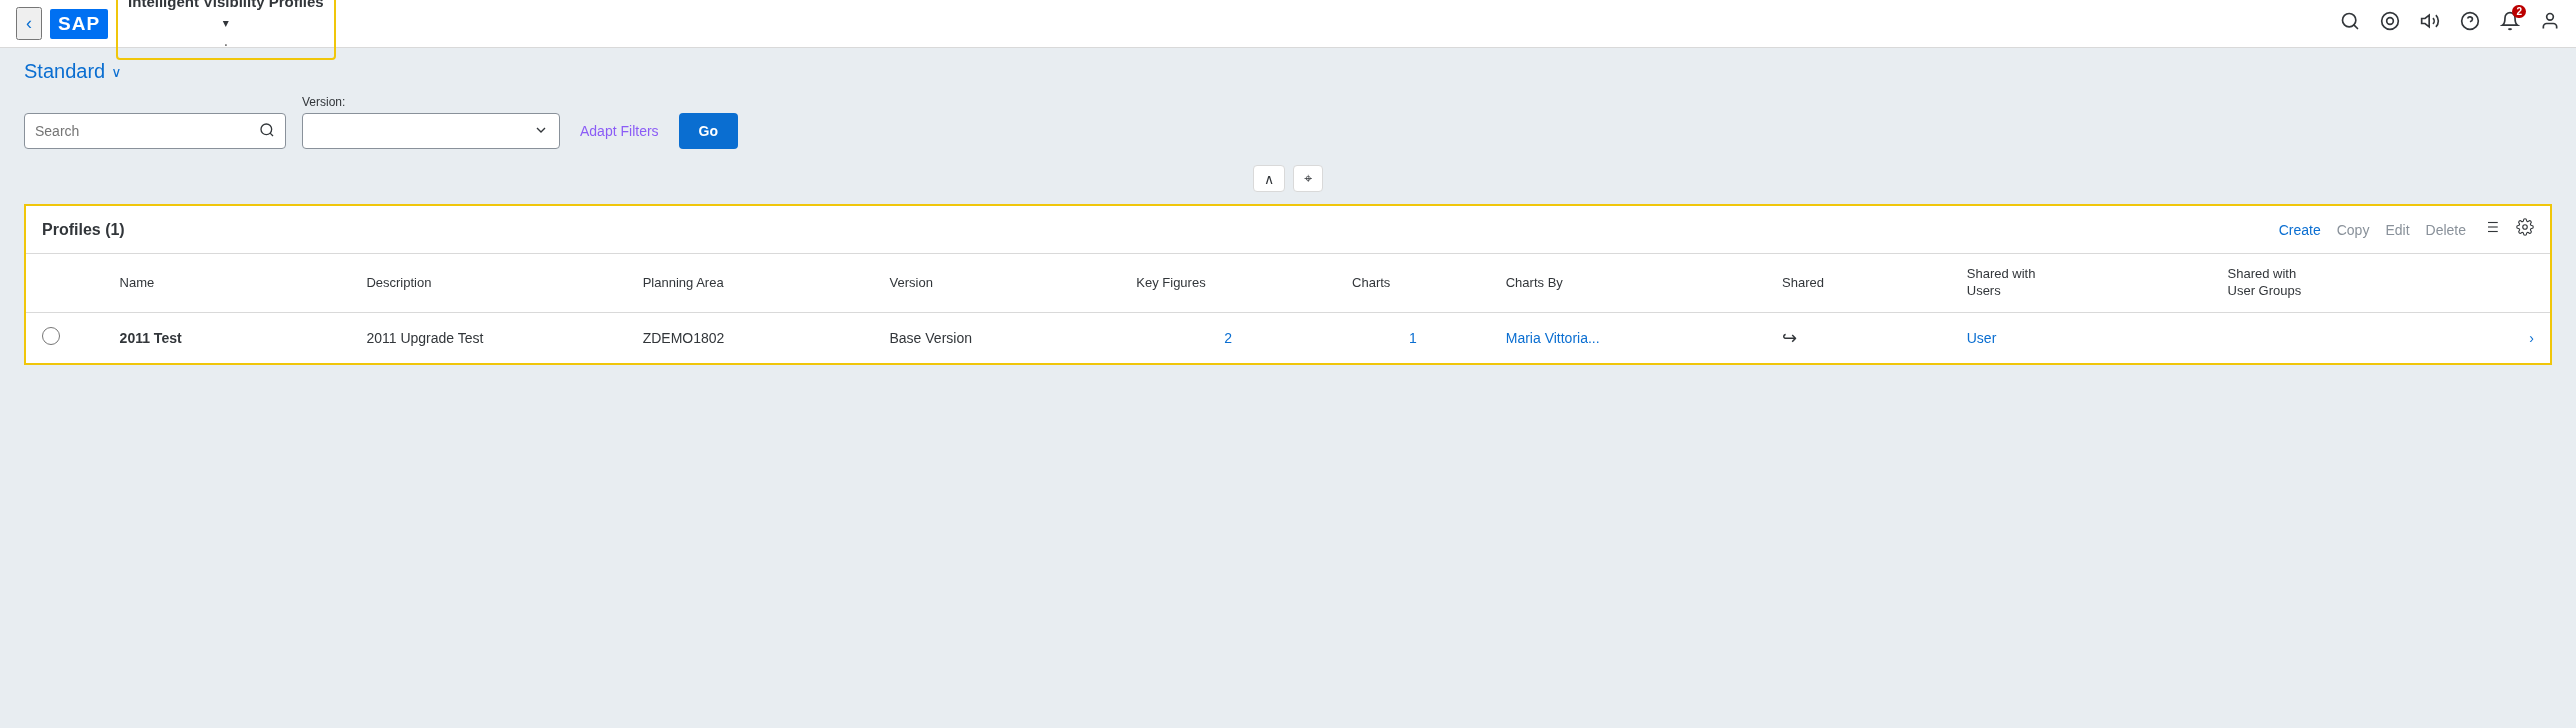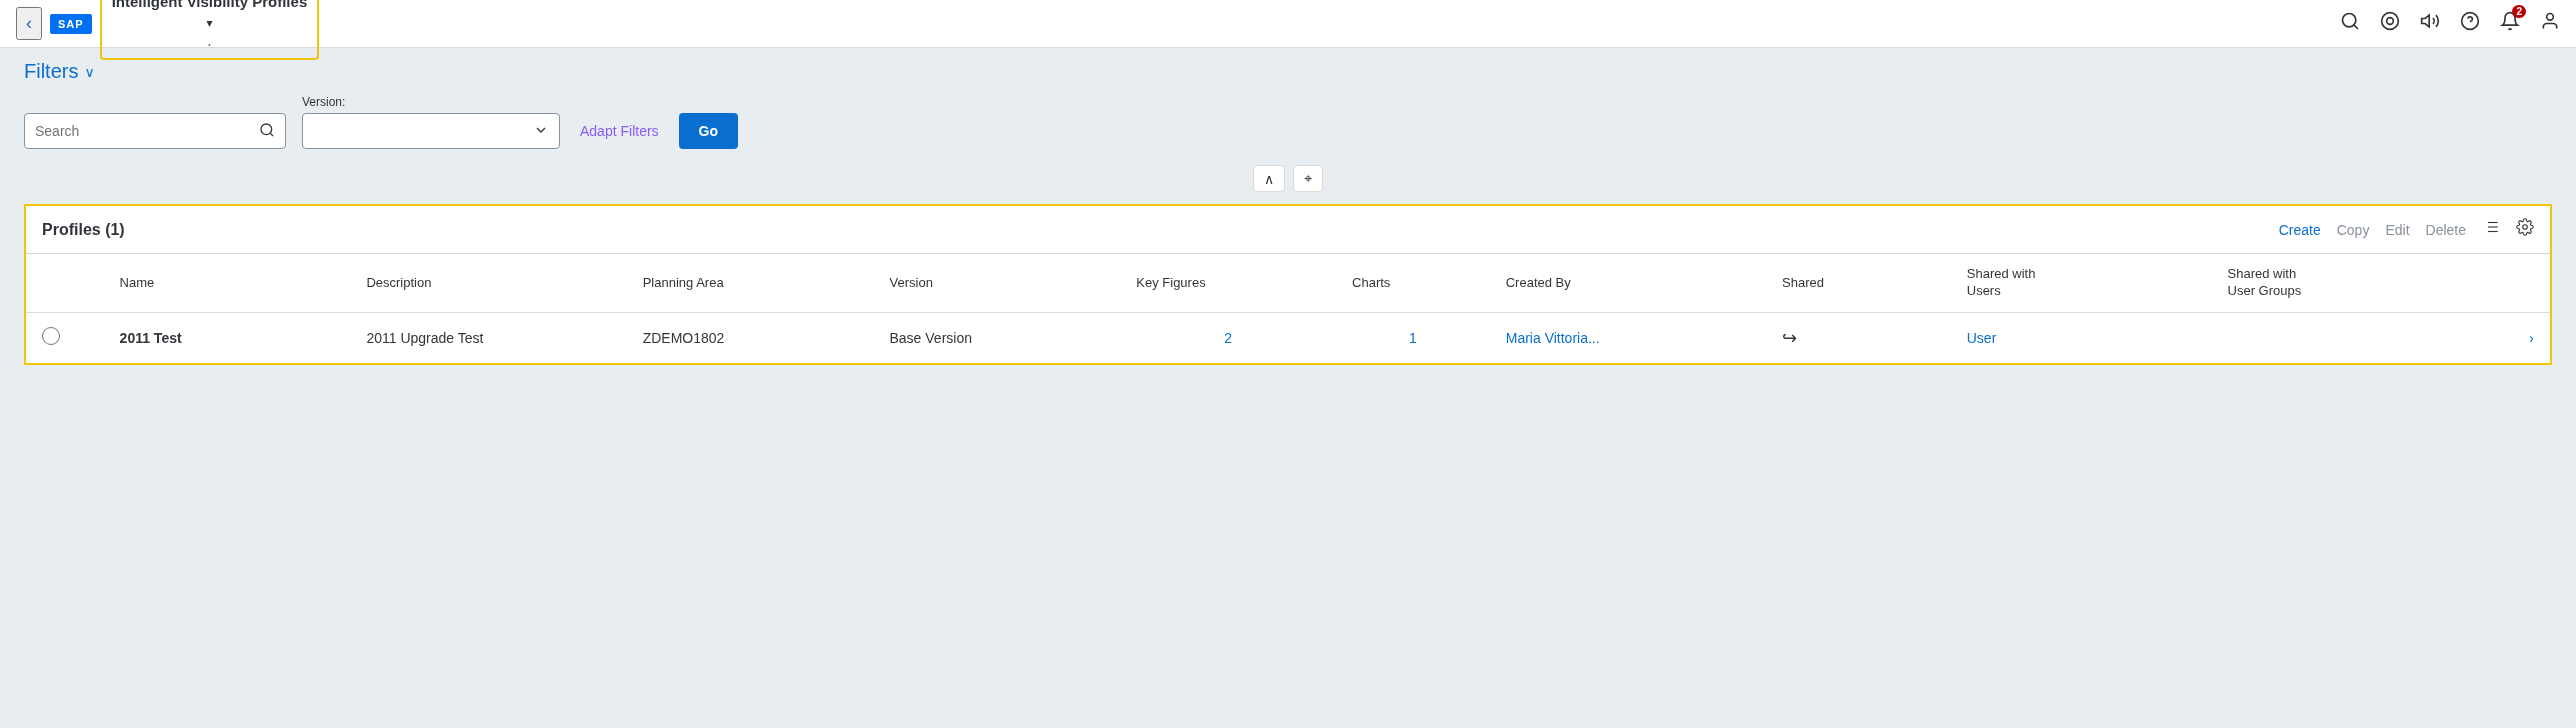--- a/index.html
+++ b/index.html
@@ -30,21 +30,21 @@
     .back-btn {
       cursor: pointer;
       color: #0a6ed1;
       font-size: 18px;
       padding: 4px 8px;
     }
     .sap-logo {
       background: #0070f2;
       color: #fff;
       font-weight: bold;
-      font-size: 11px;
+      font-size: 19px;
       padding: 4px 8px;
       border-radius: 2px;
       letter-spacing: 1px;
     }
     .app-title-container {
       display: flex;
       align-items: center;
       border: 2px solid #f0c60a;
       border-radius: 4px;
       padding: 4px 10px;
@@ -373,21 +373,21 @@
       <svg width="20" height="20" viewBox="0 0 24 24" fill="none" stroke="#32363a" stroke-width="2">
         <path d="M20 21v-2a4 4 0 0 0-4-4H8a4 4 0 0 0-4 4v2"></path>
           <circle cx="12" cy="7" r="4"></circle>
       </svg>
     </div>
   </div>
 </div>
 
 <div class="subheader">
   <button class="standard-btn">
-    <span>Filters</span>
+    <span>Standard</span>
     <span class="standard-chevron">∨</span>
   </button>
 </div>
 
 <div class="filterbar">
   <div class="filter-item">
     <div class="filter-input">
       <input type="text" placeholder="Search" style="">
       <span class="filter-icon">
         <svg width="16" height="16" viewBox="0 0 24 24" fill="none" stroke="#32363a" stroke-width="2">
@@ -453,21 +453,21 @@
     <table class="data-table">
       <thead>
         <tr>
           <th class="col-checkbox"></th>
           <th class="col-name">Name</th>
           <th class="col-desc">Description</th>
           <th class="col-planning">Planning Area</th>
           <th class="col-version">Version</th>
           <th class="col-figures">Key Figures</th>
           <th class="col-charts">Charts</th>
-          <th class="col-createdby">Created By</th>
+          <th class="col-createdby">Charts By</th>
           <th class="col-shared">Shared</th>
           <th class="col-sharedusers th-multiline">Shared with<br>Users</th>
           <th class="col-sharedusergroups th-multiline">Shared with<br>User Groups</th>
           <th class="col-arrow"></th>
         </tr>
       </thead>
       <tbody>
         <tr class="table-row">
           <td>
             <input type="radio" class="row-radio" style="">

